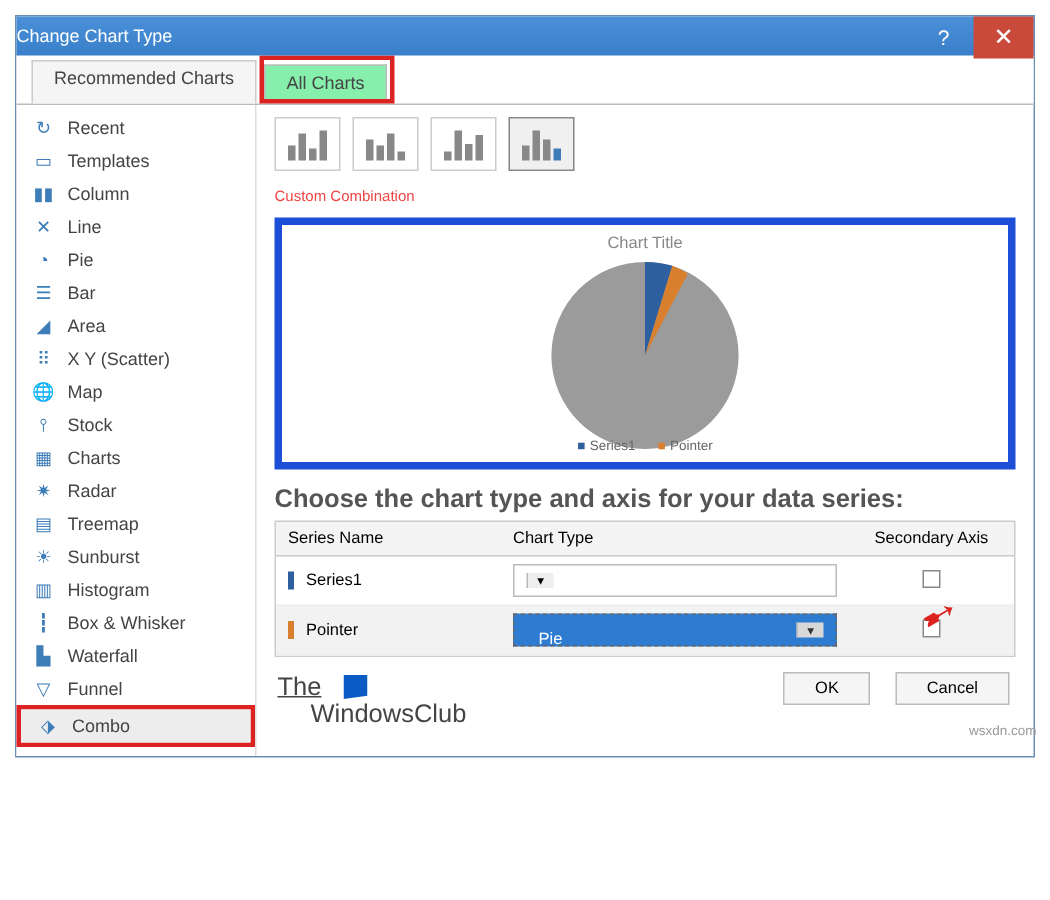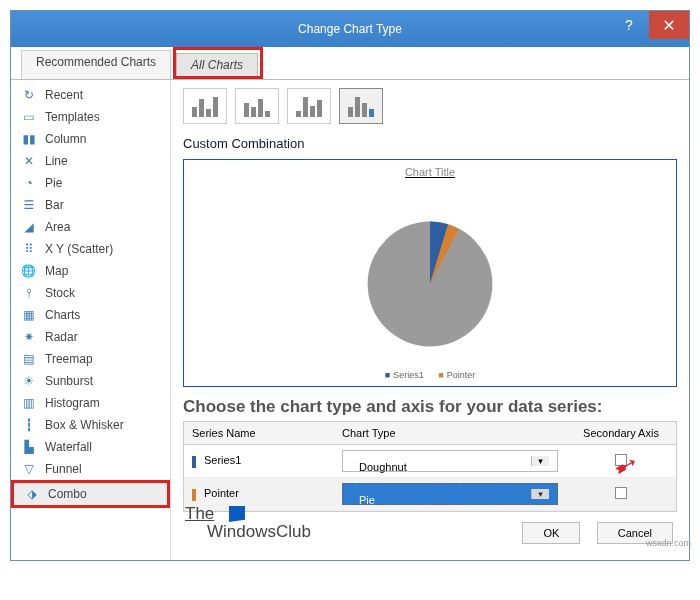--- a/index.html
+++ b/index.html
@@ -1,39 +1,39 @@
 <!DOCTYPE html>
 <html><head>
 <meta charset="utf-8">
 <style>
 * { box-sizing: border-box; font-family: "Segoe UI", Tahoma, sans-serif; }
 body { margin: 0; padding: 10px; background: #fff; }
 .dialog { width: 680px; border: 1px solid #6b8fb3; background: #fff; position: relative; }
-.titlebar { height: 36px; background: linear-gradient(#4a90d9, #3a7fc9); color: #fff; display: flex; align-items: center; justify-content: center; position: relative; font-size: 12px; }
+.titlebar { height: 26px; background: linear-gradient(#4a90d9, #3a7fc9); color: #fff; display: flex; align-items: center; position: relative; font-size: 12px; }
 .tb-right { position: absolute; right: 0; top: 0; height: 28px; display: flex; }
 .tb-btn { width: 40px; height: 28px; display: flex; align-items: center; justify-content: center; font-size: 14px; color: #fff; cursor: pointer; }
 .tb-help { background: transparent; }
 .tb-close { background: #c94a3b; font-size: 16px; }
 .tabstrip { display: flex; background: #fff; border-bottom: 1px solid #bbb; padding-left: 10px; }
 .tab { padding: 4px 14px; font-size: 12px; border: 1px solid #ccc; border-bottom: none; background: #f5f5f5; margin-right: 2px; margin-top: 3px; cursor: pointer; color: #444; }
-.tab.active { background: #e5e5e5; border-color: #bbb; font-style: italic; }
+.tab.active { background: #86efac; border-color: #bbb; }
 .hl-outer { border: 3px solid #d22; display: inline-block; }
 .body { display: flex; }
 .sidebar { width: 160px; border-right: 1px solid #ddd; padding: 4px 0 6px; background: #fff; }
 .sb-item { display: flex; align-items: center; padding: 3px 10px; font-size: 12px; cursor: pointer; color: #444; gap: 8px; }
 .sb-item.selected { background: #ededed; }
 .sb-icon { width: 16px; height: 16px; display: flex; align-items: center; justify-content: center; color: #3d7db8; }
 .main { flex: 1; padding: 8px 12px 8px 12px; }
 .row-thumbs { display: flex; gap: 8px; margin-bottom: 12px; }
 .thumb { width: 44px; height: 36px; border: 1px solid #ccc; display: flex; align-items: center; justify-content: center; cursor: pointer; background: #fff; }
 .thumb.sel { border: 1px solid #888; background: #f0f0f0; }
 .bar-mini { display: flex; align-items: flex-end; gap: 2px; height: 22px; }
 .bar-mini div { width: 5px; background: #888; }
-.h2 { font-size: 13px; color: #0f172a; margin: 6px 0 8px; }
-.preview { border: 1px solid #1d4ed8; height: 228px; position: relative; text-decoration: underline; }
+.h2 { font-size: 10px; color: #ef4444; margin: 6px 0 8px; }
+.preview { border: 5px solid #1d4ed8; height: 168px; position: relative; }
 .pv-title { text-align: center; font-size: 11px; color: #888; padding-top: 6px; }
 .legend { position: absolute; bottom: 6px; left: 0; right: 0; text-align: center; font-size: 9px; color: #666; }
 .legend span { display: inline-block; margin: 0 6px; }
 .legend span::before { content: "■"; margin-right: 3px; }
 .lg1::before { color: #2e5f9e; }
 .lg2::before { color: #d9802e; }
 .choose-lbl { font-size: 17px; font-weight: 600; color: #555; margin: 10px 0 4px; }
 .grid { border: 1px solid #ccc; font-size: 11px; }
 .grid-head { display: flex; background: #f4f4f4; border-bottom: 1px solid #ccc; }
 .grid-head div, .grid-row div { padding: 5px 8px; }
@@ -216,21 +216,20 @@
       <div class="grid">
         <div class="grid-head">
           <div class="c-name">Series Name</div>
           <div class="c-type">Chart Type</div>
           <div class="c-axis">Secondary Axis</div>
         </div>
         <div class="grid-row">
           <div class="c-name"><span class="swatch sw-blue"></span><span>Series1</span></div>
           <div class="c-type">
             <div class="combo">
-              <div class="combo-txt">Doughnut</div>
               <div class="combo-arr">▾</div>
             </div>
           </div>
           <div class="c-axis"><span class="chk"></span></div>
         </div>
         <div class="grid-row sel">
           <div class="c-name"><span class="swatch sw-orange"></span><span>Pointer</span></div>
           <div class="c-type">
             <div class="combo open">
               <div class="combo-txt">Pie</div>

